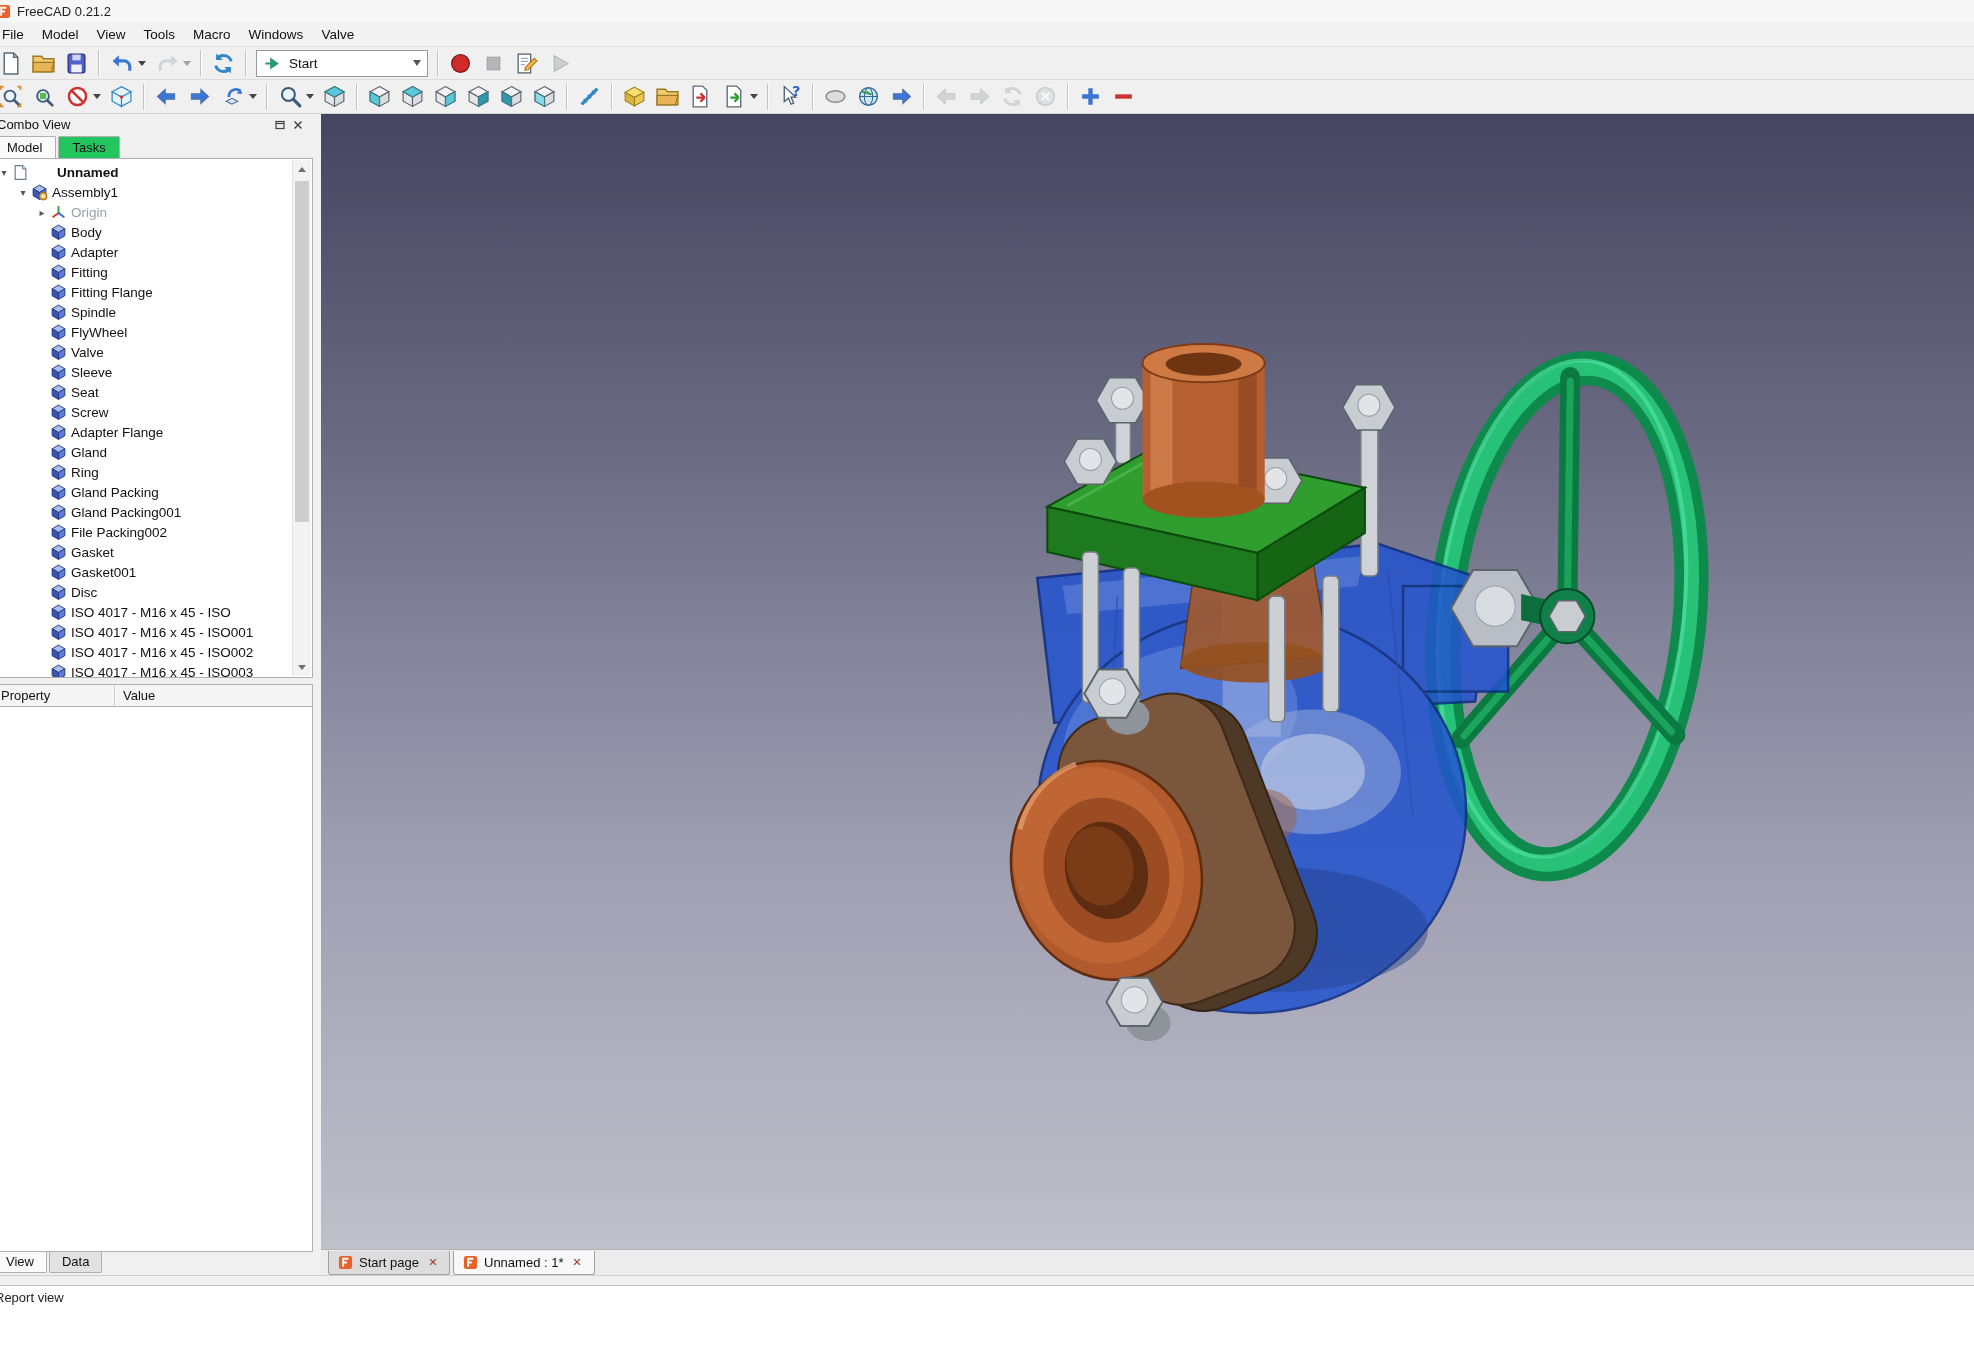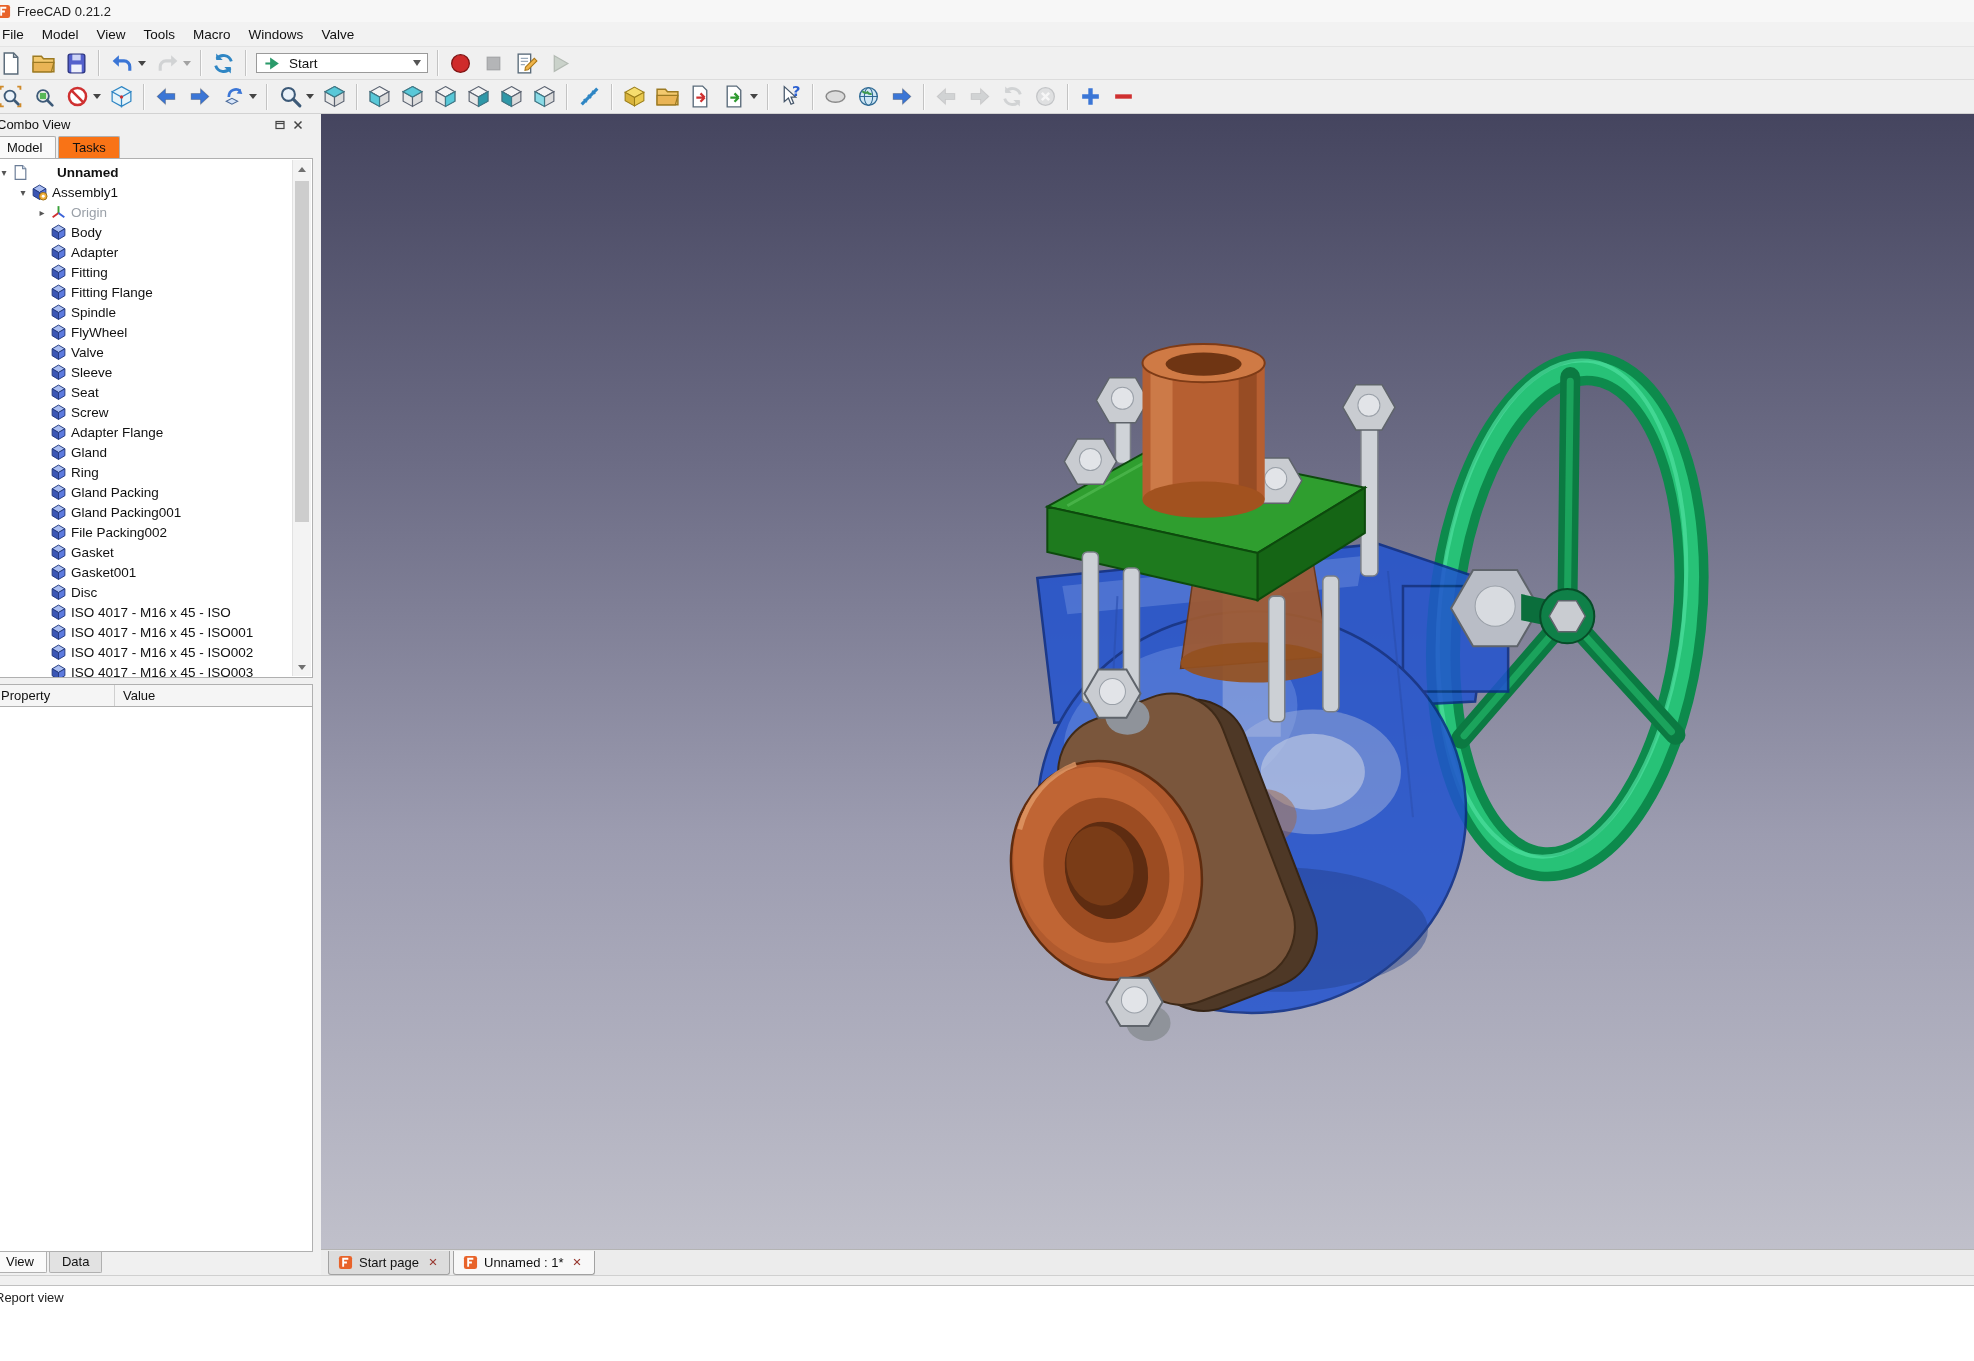--- a/index.html
+++ b/index.html
@@ -20,37 +20,37 @@
   .menu-item { padding: 3px 9px; font-size: 13.5px; }
   .toolbar { display: flex; align-items: center; background: #f0f0f0; padding-left: 3px; flex: 0 0 auto; }
   #tb1 { height: 33px; border-top: 1px solid #e4e4e4; }
   #tb2 { height: 35px; border-top: 1px solid #dcdcdc; border-bottom: 1px solid #d2d2d2; }
   .tbtn { width: 33px; height: 29px; display: flex; align-items: center; justify-content: center; border-radius: 3px; flex: 0 0 auto; }
   .tbtn.has-caret { width: 45px; }
   .tbtn.disabled { opacity: .45; filter: grayscale(55%); }
   .ic { width: 25px; height: 25px; flex: 0 0 auto; }
   .caret { width: 0; height: 0; border-left: 4px solid transparent; border-right: 4px solid transparent; border-top: 5px solid #444; margin-left: 3px; }
   .tsep { width: 0; height: 26px; border-left: 1px solid #c3c3c3; border-right: 1px solid #fbfbfb; margin: 0 5px; flex: 0 0 auto; }
-  .combo { display: flex; align-items: center; width: 172px; height: 20px; background: #fff; border: 1px solid #9a9a9a; margin: 0 4px; padding: 0 6px; gap: 7px; font-size: 13.5px; flex: 0 0 auto; }
+  .combo { display: flex; align-items: center; width: 172px; height: 27px; background: #fff; border: 1px solid #9a9a9a; margin: 0 4px; padding: 0 6px; gap: 7px; font-size: 13.5px; flex: 0 0 auto; }
   .combo .ic { width: 19px; height: 19px; }
   .combo-label { flex: 1; }
   .combo-arrow { width: 0; height: 0; border-left: 4.5px solid transparent; border-right: 4.5px solid transparent; border-top: 6px solid #555; }
   .c-blue { color: #3b76d6; }
   .c-gray { color: #aab0ba; }
   .c-teal { color: #2f86c4; }
   .flip { transform: scaleX(-1); }
   
   .main { flex: 1; display: flex; min-height: 0; }
   .dock { width: 323px; display: flex; flex-direction: column; background: #f0f0f0; padding: 0 1px; flex: 0 0 323px; }
   .dock-header { height: 21px; display: flex; align-items: center; font-size: 13px; padding: 0 6px 0 5px; }
   .dock-header .spacer { flex: 1; }
   .dhbtn { width: 18px; height: 16px; display: flex; align-items: center; justify-content: center; color: #444; }
   .dhbtn svg { width: 12px; height: 12px; }
   .dock-tabs { height: 23px; display: flex; gap: 2px; align-items: flex-end; padding-left: 1px; }
-  .dtab { font-size: 13px; padding: 3px 13px; border: 1px solid #b0b0b0; border-bottom: none; background: #f97316; border-radius: 2px 2px 0 0; }
+  .dtab { font-size: 13px; padding: 3px 13px; border: 1px solid #b0b0b0; border-bottom: none; background: #22c55e; border-radius: 2px 2px 0 0; }
   .dtab.active { background: #fafafa; }
   .tree { flex: 0 0 520px; position: relative; background: #fff; border: 1px solid #b0b0b0; overflow: hidden; }
   .rows { padding-top: 3px; }
   .trow { height: 20px; display: flex; align-items: center; font-size: 13.5px; white-space: nowrap; }
   .texp { width: 14px; flex: 0 0 14px; font-size: 10px; color: #555; text-align: center; }
   .tic { width: 17px; height: 17px; flex: 0 0 17px; margin: 0 4px 0 1px; }
   .tlabel.muted { color: #9aa0a8; }
   .tlabel.bold { font-weight: bold; margin-left: 24px; }
   .vscroll { position: absolute; top: 1px; right: 1px; bottom: 1px; width: 19px; background: #f3f3f3; border-left: 1px solid #e2e2e2; display: flex; flex-direction: column; }
   .sb-btn { height: 18px; display: flex; align-items: center; justify-content: center; }

